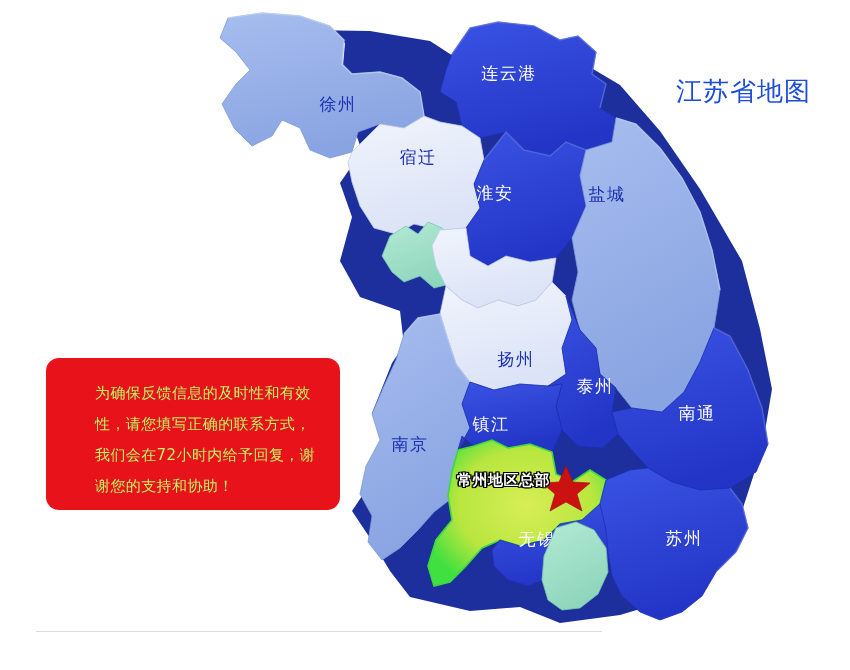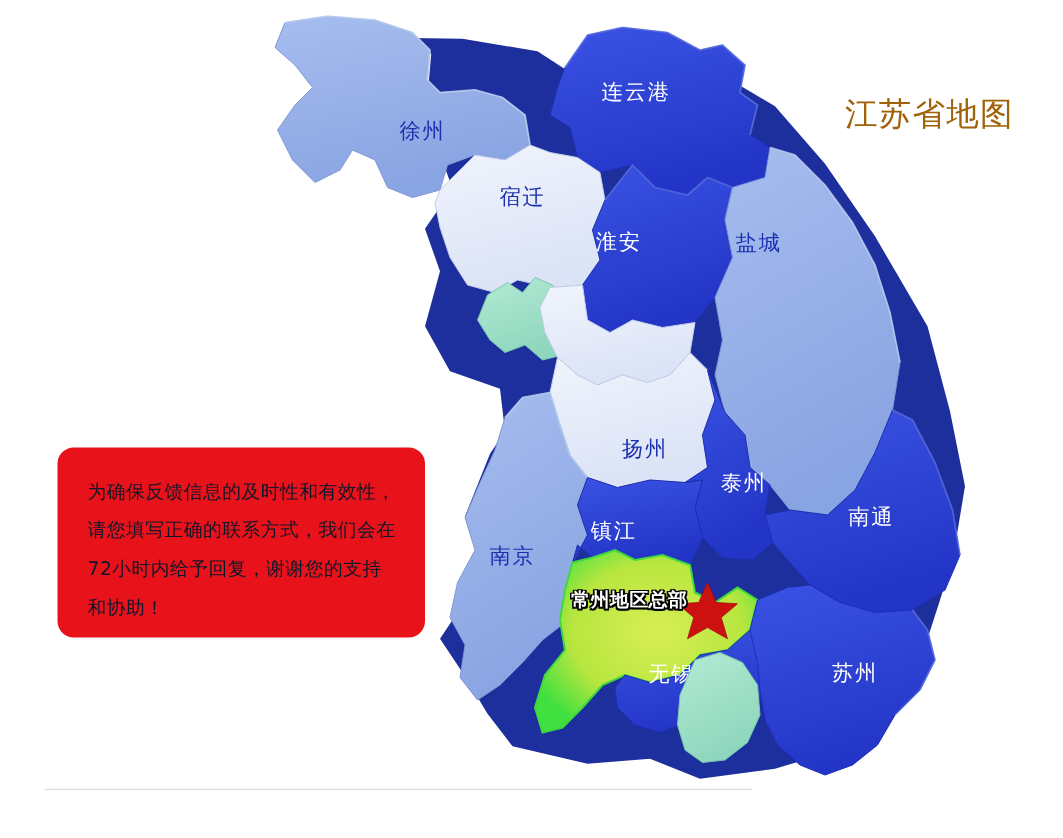--- a/index.html
+++ b/index.html
@@ -19,43 +19,44 @@
     overflow: hidden;
   }
 
   
   #map-title {
     position: absolute;
     left: 676px;
     top: 74px;
     font-size: 26px;
     letter-spacing: 1px;
-    color: #a16207;
+    color: #1d4ed8;
     white-space: nowrap;
     font-family: "DejaVu Sans", "Liberation Sans", sans-serif;
   }
 
   
   #notice-box {
     position: absolute;
     left: 46px;
     top: 358px;
     width: 294px;
     height: 152px;
     background: #e8121b;
     border-radius: 13px;
     box-sizing: border-box;
     padding: 20px 22px 0 24px;
   }
   #notice-text {
-    color: #0f172a;
+    color: #bef264;
     font-size: 15px;
     line-height: 31px;
     font-family: "DejaVu Sans", "Liberation Sans", sans-serif;
     letter-spacing: 0.4px;
+    margin-left: 25px;
   }
 
   
   #bottom-divider {
     position: absolute;
     left: 36px;
     top: 631px;
     width: 566px;
     height: 1px;
     background: #dcdcdc;

